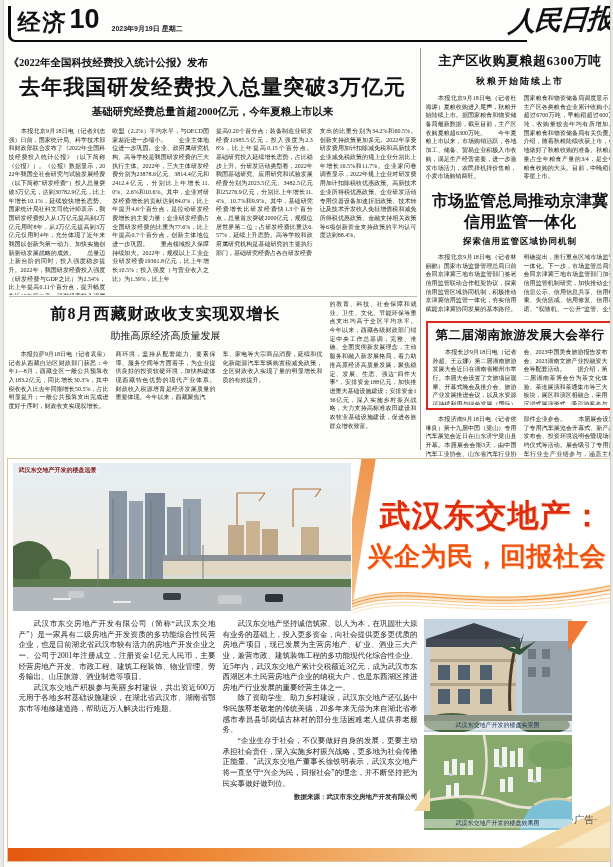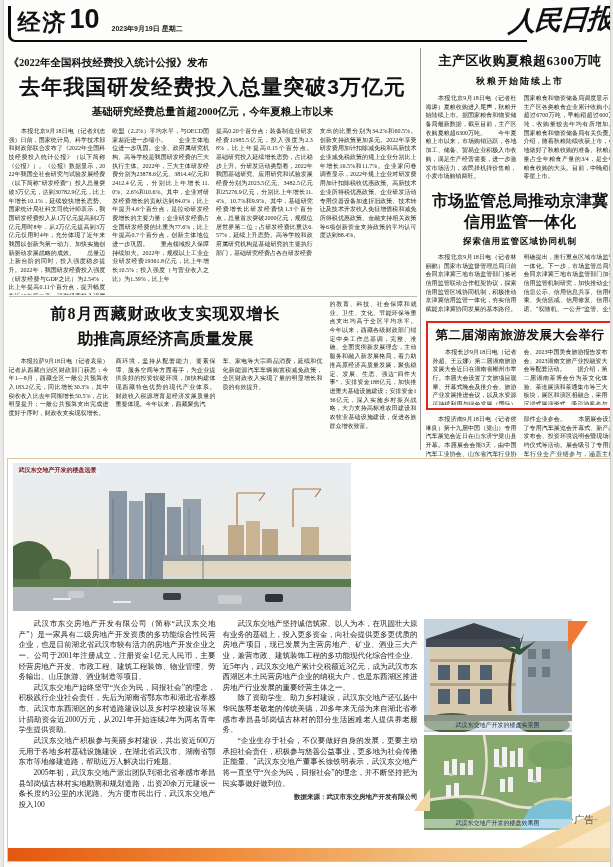--- a/index.html
+++ b/index.html
@@ -25,21 +25,21 @@
   #lead .kicker{text-align:left;font-size:10.5px;font-weight:bold;margin-top:10px;}
   #lead .title{text-align:center;font-size:21px;font-weight:bold;letter-spacing:1px;margin-top:3px;}
   #lead .subtitle{text-align:center;font-size:10.5px;font-weight:bold;margin-top:4px;}
   #lead .ncols{margin-top:8px;}
   #lead .ncol{height:168px;}
   #lead-rule{position:absolute;left:5px;top:296px;width:408px;border-top:1px solid #b9b9b6;}
   
   #tibet{position:absolute;left:5px;top:300px;width:408px;display:flex;gap:7px;}
   #tibet-main{width:314px;}
   #tibet .title{text-align:center;font-size:16px;font-weight:bold;letter-spacing:1px;margin-top:4px;}
-  #tibet .subtitle{text-align:center;font-size:16px;font-weight:bold;margin-top:4px;}
+  #tibet .subtitle{text-align:center;font-size:10px;font-weight:normal;margin-top:4px;}
   #tibet .ncols{margin-top:7px;}
   #tibet-main .ncol{height:108px;}
   #tibet-tall{width:87px;height:152px;font-size:6px;line-height:1.45;text-align:justify;
               overflow:hidden;color:#1c1c1c;word-break:break-all;}
   
   #rail-divider{position:absolute;left:416px;top:48px;height:402px;border-left:1px solid #9a9a97;}
   #rail{position:absolute;left:422px;top:46px;width:189px;}
   .rail-title{text-align:center;font-weight:bold;}
   .rail-sub{text-align:center;font-weight:bold;}
   #grain-title{font-size:13px;margin-top:6px;letter-spacing:0.5px;}
@@ -211,32 +211,43 @@
         <rect x="55" y="128" width="16" height="7" rx="2" fill="#c9ccd0"></rect>
         <rect x="150" y="130" width="18" height="7" rx="2" fill="#3a3f45"></rect>
         <rect x="205" y="132" width="24" height="9" rx="2" fill="#caccce"></rect>
         <rect x="252" y="131" width="18" height="8" rx="2" fill="#2e3338"></rect>
         <line x1="85" y1="86" x2="85" y2="124" stroke="#7a828a" stroke-width="1"></line>
         <line x1="190" y1="82" x2="190" y2="116" stroke="#7a828a" stroke-width="1"></line>
       </svg>
       <div id="ad-photo-caption">武汉东交地产开发的楼盘远景</div>
     </div>
 
+    <div id="ad-titlearea">
+      <div id="ad-band"></div>
+      <div id="ad-title1" class="sans">武汉东交地产：</div>
+      <div id="ad-title2" class="sans">兴企为民，回报社会</div>
+      <svg id="ad-waves" width="262" height="48" viewBox="0 0 262 48">
+        <path d="M0 34 C 60 8, 120 46, 262 16" stroke="#f6c98e" stroke-width="6" fill="none" opacity="0.55"></path>
+        <path d="M0 30 C 60 6, 120 44, 262 14" stroke="#f2a24e" stroke-width="1" fill="none"></path>
+        <path d="M0 33 C 60 10, 120 46, 262 18" stroke="#ef8f3a" stroke-width="1" fill="none"></path>
+        <path d="M0 36 C 60 14, 120 48, 262 22" stroke="#f2a24e" stroke-width="1" fill="none" opacity="0.8"></path>
+        <path d="M0 39 C 60 18, 120 50, 262 26" stroke="#f6bd77" stroke-width="1" fill="none" opacity="0.7"></path>
+        <path d="M0 42 C 60 22, 120 52, 262 30" stroke="#f8d09a" stroke-width="1" fill="none" opacity="0.6"></path>
+      </svg>
+    </div>
 
     <div id="ad-col-left" class="ad-col">
       <p>武汉市东交房地产开发有限公司（简称“武汉东交地产”）是一家具有二级房地产开发资质的多功能综合性民营企业，也是目前湖北省武汉市较有活力的房地产开发企业之一。公司于2001年注册成立，注册资金1亿元人民币，主要经营房地产开发、市政工程、建筑工程装饰、物业管理、劳务输出、山庄旅游、酒业制造等项目。</p>
-      <p>武汉东交地产始终坚守“兴企为民，回报社会”的理念，积极践行企业社会责任，先后为湖南省鄂东市和湖北省孝感市、武汉市东西湖区的乡村道路建设以及乡村学校建设等累计捐助资金近2000万元，从2021年开始连续2年为两名青年学生提供资助。</p>
       <p>武汉东交地产积极参与美丽乡村建设，共出资近600万元用于各地乡村基础设施建设，在湖北省武汉市、湖南省鄂东市等地修建道路，帮助近万人解决出行难题。</p>
-      <p>2005年初，武汉东交地产派出团队到湖北省孝感市孝昌县邹岗镇古林村实地勘测和规划道路，出资20余万元建设一条长度约3公里的水泥路。为方便市民出行，武汉东交地产投入100</p>
     </div>
 
     <div id="ad-col-right" class="ad-col">
       <p>武汉东交地产坚持诚信筑家、以人为本，在巩固壮大原有业务的基础上，投入更多资金，向社会提供更多更优质的房地产项目，现已发展为主营房地产、矿业、酒业三大产业，兼营市政、建筑装饰工程的多功能现代化综合性企业。近5年内，武汉东交地产累计交税额近3亿元，成为武汉市东西湖区本土民营房地产企业的纳税大户，也是东西湖区推进房地产行业发展的重要经营主体之一。</p>
       <p>除了资助学生、助力乡村建设，武汉东交地产还弘扬中华民族尊老敬老的传统美德，20多年来无偿为来自湖北省孝感市孝昌县邹岗镇古林村的部分生活困难老人提供养老服务。</p>
-      <p>“企业生存于社会，不仅要做好自身的发展，更要主动承担社会责任，积极参与慈善公益事业，更多地为社会传播正能量。”武汉东交地产董事长徐铁明表示，武汉东交地产将一直坚守“兴企为民，回报社会”的理念，并不断坚持把为民实事做好做到位。</p>
+      <p>“企业生存于社会，不仅要做好自身的发展，更要主动承担社会责任，深入实施乡村振兴战略，更多地为社会传播正能量。”武汉东交地产董事长徐铁明表示，武汉东交地产将一直坚守“兴企为民，回报社会”的理念，并不断坚持把为民实事做好做到位。</p>
       <div id="ad-source">数据来源：武汉市东交房地产开发有限公司</div>
     </div>
 
     <div id="ad-villa" class="ad-side-photo">
       <svg width="148" height="113" viewBox="0 0 148 113">
         <rect width="148" height="113" fill="#c5d3de"></rect>
         <rect x="98" y="22" width="50" height="72" fill="#98a3ab"></rect>
         <rect x="104" y="30" width="8" height="10" fill="#6e7a84"></rect>
         <rect x="118" y="30" width="8" height="10" fill="#6e7a84"></rect>
         <rect x="104" y="48" width="8" height="10" fill="#6e7a84"></rect>

